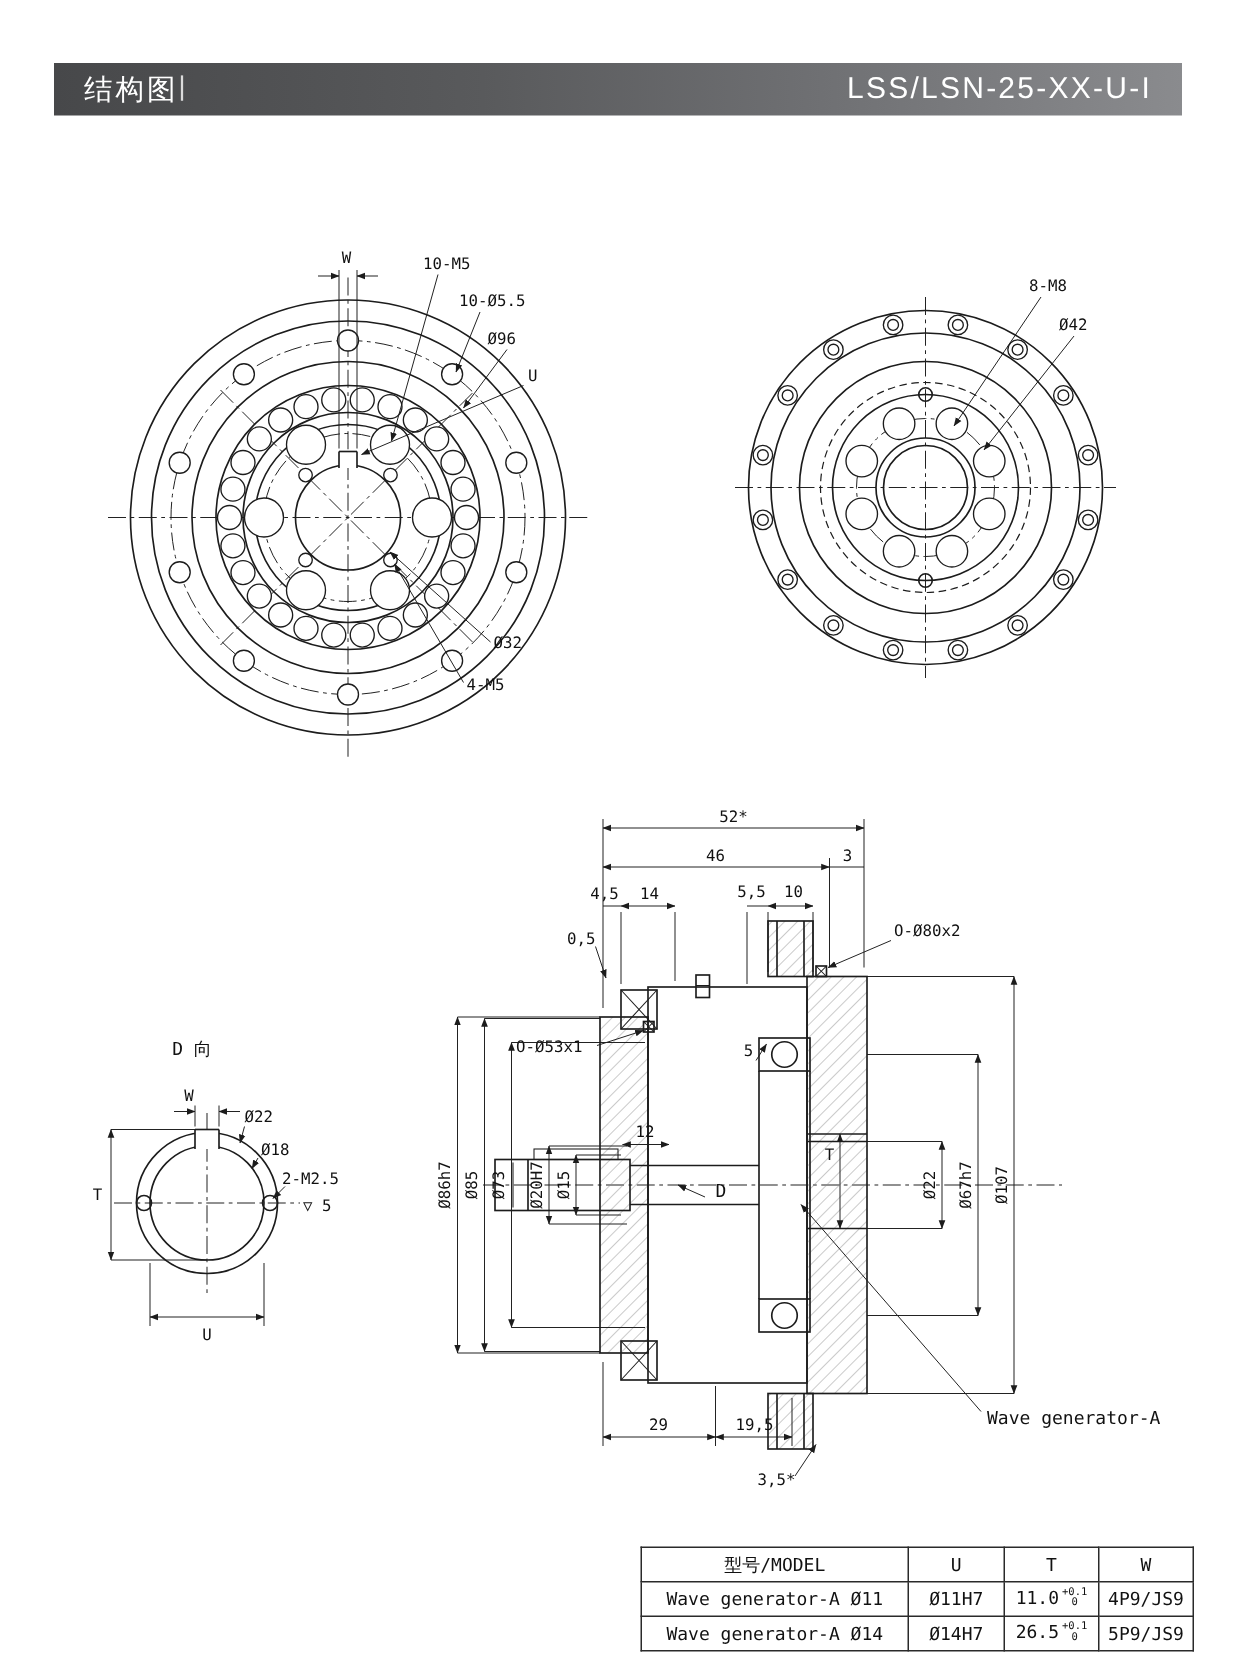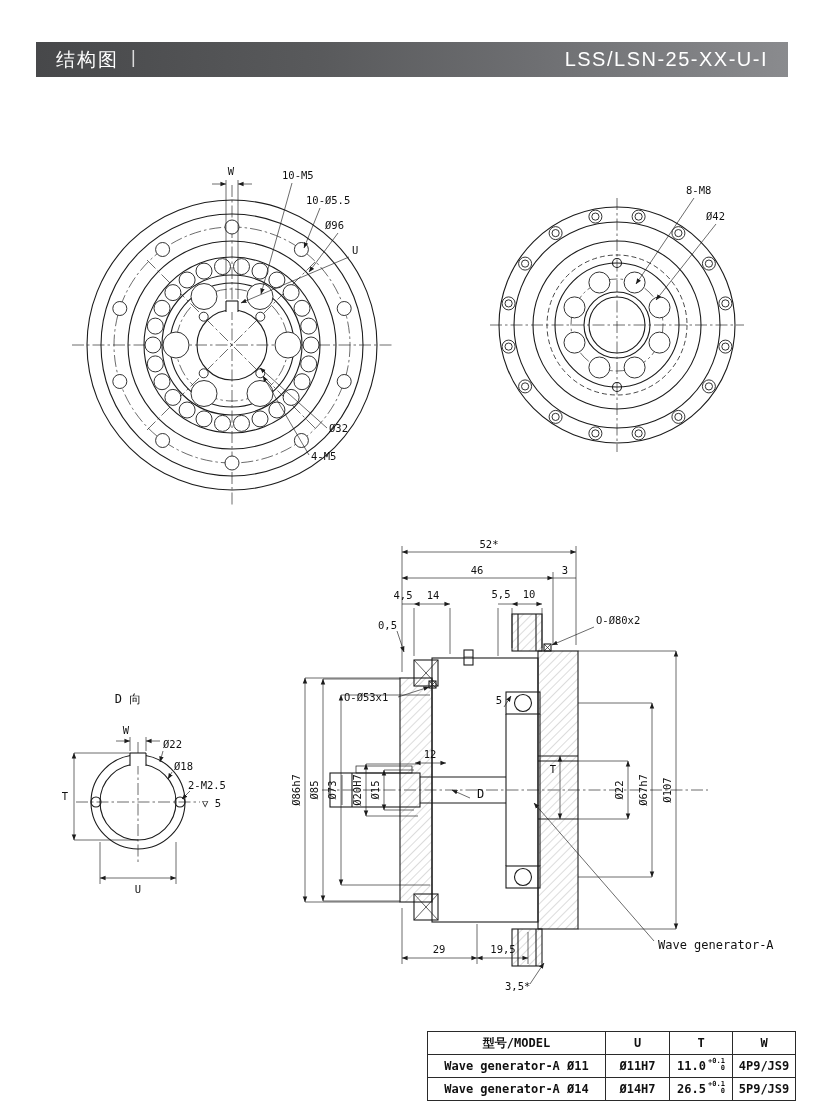--- a/index.html
+++ b/index.html
@@ -6,21 +6,21 @@
   html,body{background:#fff}
   body{width:823px;height:1112px;position:relative;overflow:hidden;
        font-family:"DejaVu Sans Mono",monospace;color:#161616}
 
   
   .hdr{position:absolute;left:36px;top:42px;width:752px;height:35px;
        display:flex;align-items:center;justify-content:space-between;
        padding:0 20px;color:#fff;
        background:linear-gradient(90deg,#47484a 0%,#595a5c 38%,#6f7073 68%,#8a8b8e 100%);
        font-family:"Liberation Sans","DejaVu Sans",sans-serif}
-  .hdr-left{display:flex;align-items:flex-start;gap:12px;font-size:18px}
+  .hdr-left{display:flex;align-items:flex-start;font-size:18px}
   .hdr-zh{font-size:19px;letter-spacing:2px}
   .hdr-sep{opacity:.8;font-weight:300}
   .hdr-en{letter-spacing:1px}
   .hdr-model{font-size:20px;letter-spacing:1.5px}
 
   
   svg{position:absolute;left:0;top:0}
   .o{fill:none;stroke:#1c1c1c;stroke-width:1.1}
   .thin{fill:none;stroke:#1c1c1c;stroke-width:0.7}
   .cl{fill:none;stroke:#1c1c1c;stroke-width:0.65;stroke-dasharray:12 3 2.5 3}
@@ -30,22 +30,22 @@
   .wfill{fill:#fff;stroke:none}
   text.lbl{font:10.5px "DejaVu Sans Mono",monospace;fill:#111}
   text.lblb{font:12px "DejaVu Sans Mono",monospace;fill:#111}
   .ring circle{fill:#fff;stroke:#1c1c1c;stroke-width:0.9}
   .balls circle{fill:#fff;stroke:#1c1c1c;stroke-width:0.9}
 
   
   table{position:absolute;left:427px;top:1031px;border-collapse:collapse;
         font-size:12px;font-family:"DejaVu Sans Mono",monospace;color:#111}
   th,td{border:1px solid #2a2a2a;height:23px;text-align:center;
-        font-weight:bold;padding:0 5px;white-space:nowrap}
-  .tol{display:inline-flex;flex-direction:column;align-items:flex-end;
+        font-weight:normal;padding:0 5px;white-space:nowrap}
+  .tol{display:inline-flex;flex-direction:column;align-items:center;
        font-size:7px;line-height:1.05;vertical-align:middle;margin-left:2px;
        transform:translateY(-1px)}
 </style>
 </head>
 <body>
 
 <header class="hdr">
   <div class="hdr-left">
     <span class="hdr-zh">结构图</span>
     <span class="hdr-sep">|</span>

